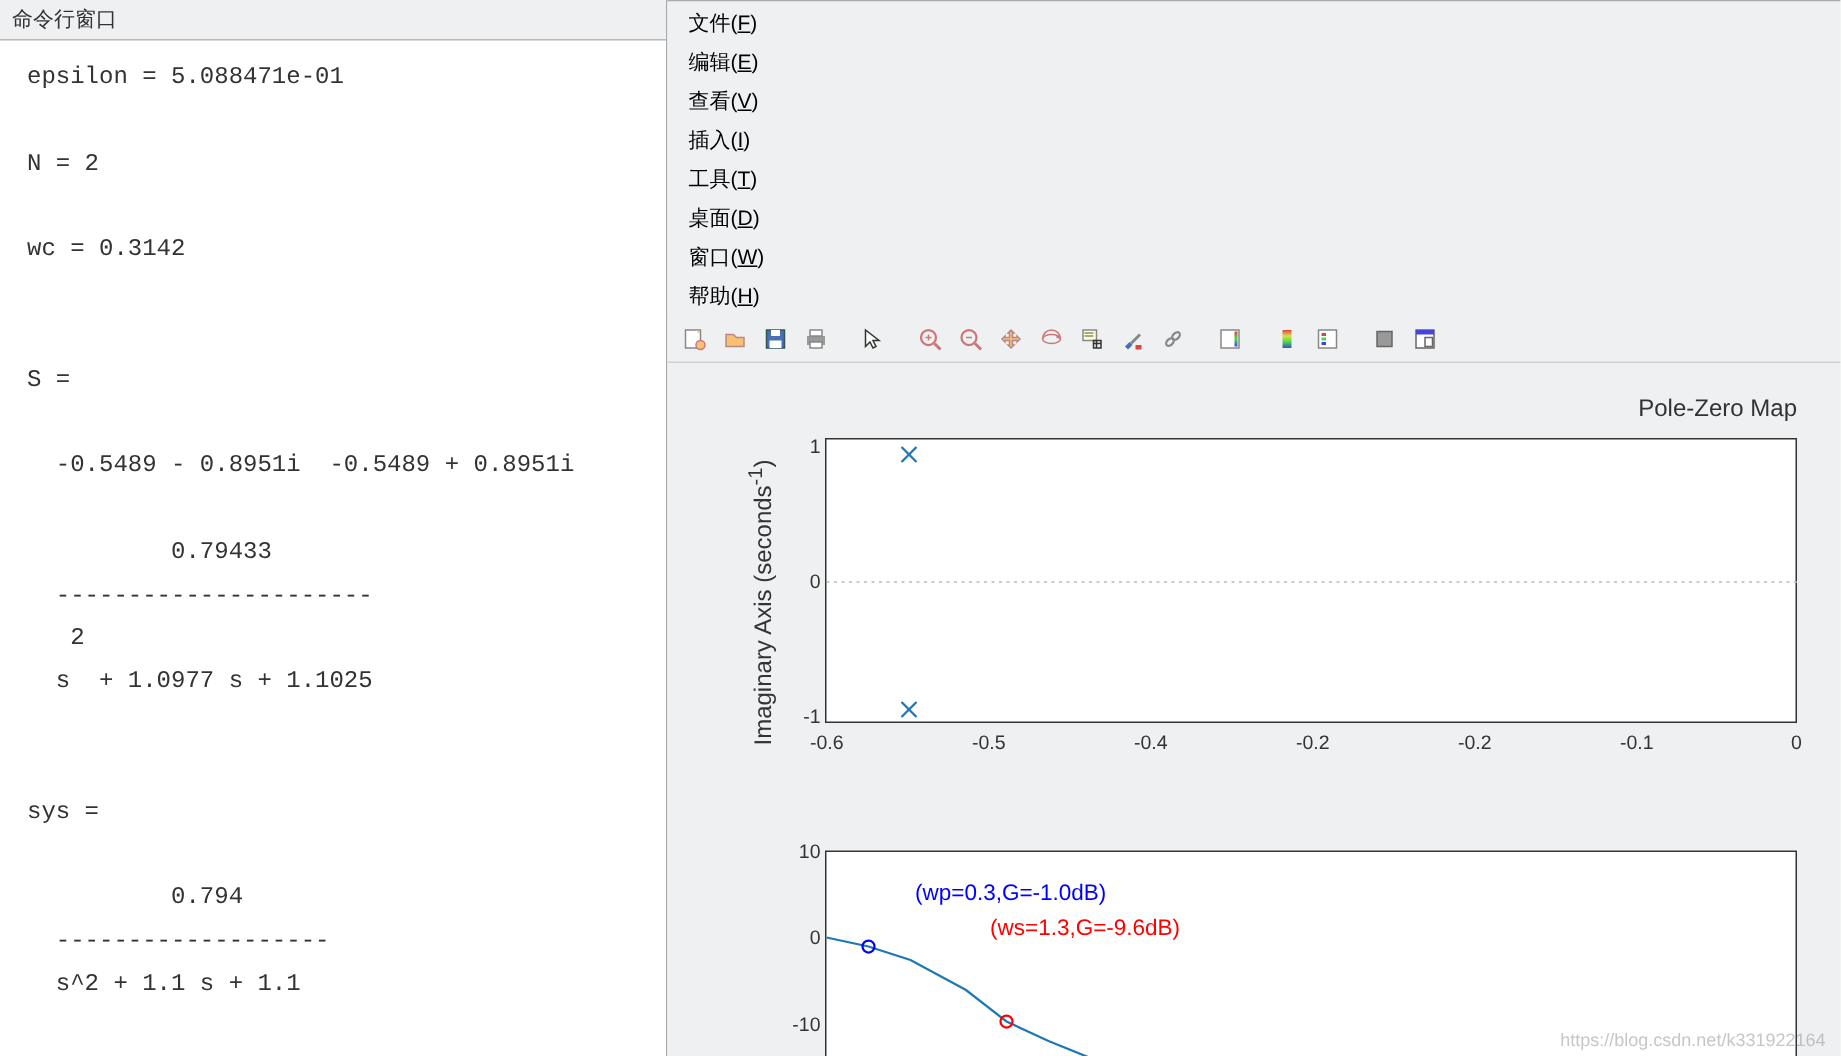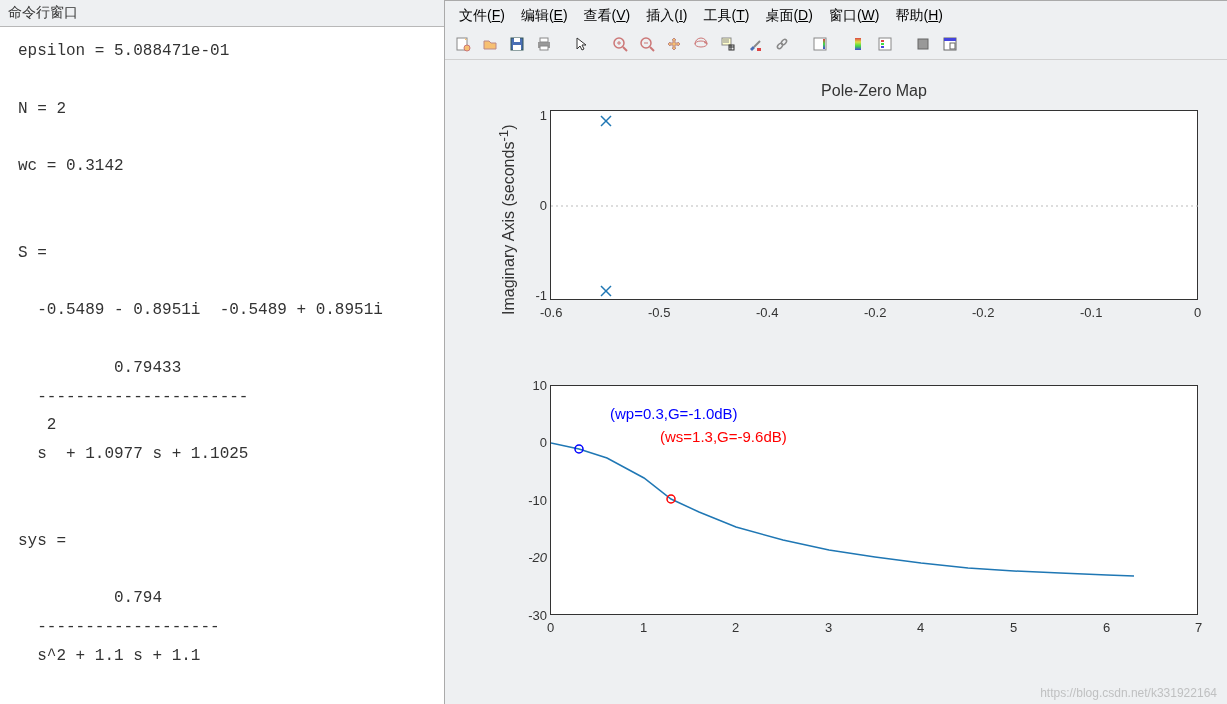--- a/index.html
+++ b/index.html
@@ -45,20 +45,21 @@
     display: flex;
     flex-direction: column;
     border-top: 1px solid #aaa;
   }
   .menubar {
     display: flex;
     gap: 4px;
     padding: 4px 8px 2px 8px;
     background: #eef0f2;
     font-size: 14px;
+    flex-direction: column;
   }
   .menubar .mitem {
     padding: 2px 6px;
     cursor: default;
   }
   .menubar .mitem u { text-decoration: underline; }
   .toolbar {
     display: flex;
     align-items: center;
     gap: 3px;
@@ -86,21 +87,21 @@
     position: absolute;
     background: #fff;
     border: 1px solid #333;
   }
   #pzmap { left: 105px; top: 50px; width: 648px; height: 190px; }
   #bode  { left: 105px; top: 325px; width: 648px; height: 230px; }
   .chart-title {
     position: absolute;
     font-size: 16px;
     color: #333;
-    text-align: center;
+    text-align: right;
     width: 648px;
   }
   .ylabel {
     position: absolute;
     transform: rotate(-90deg);
     transform-origin: left top;
     font-size: 16px;
     color: #333;
     white-space: nowrap;
   }

